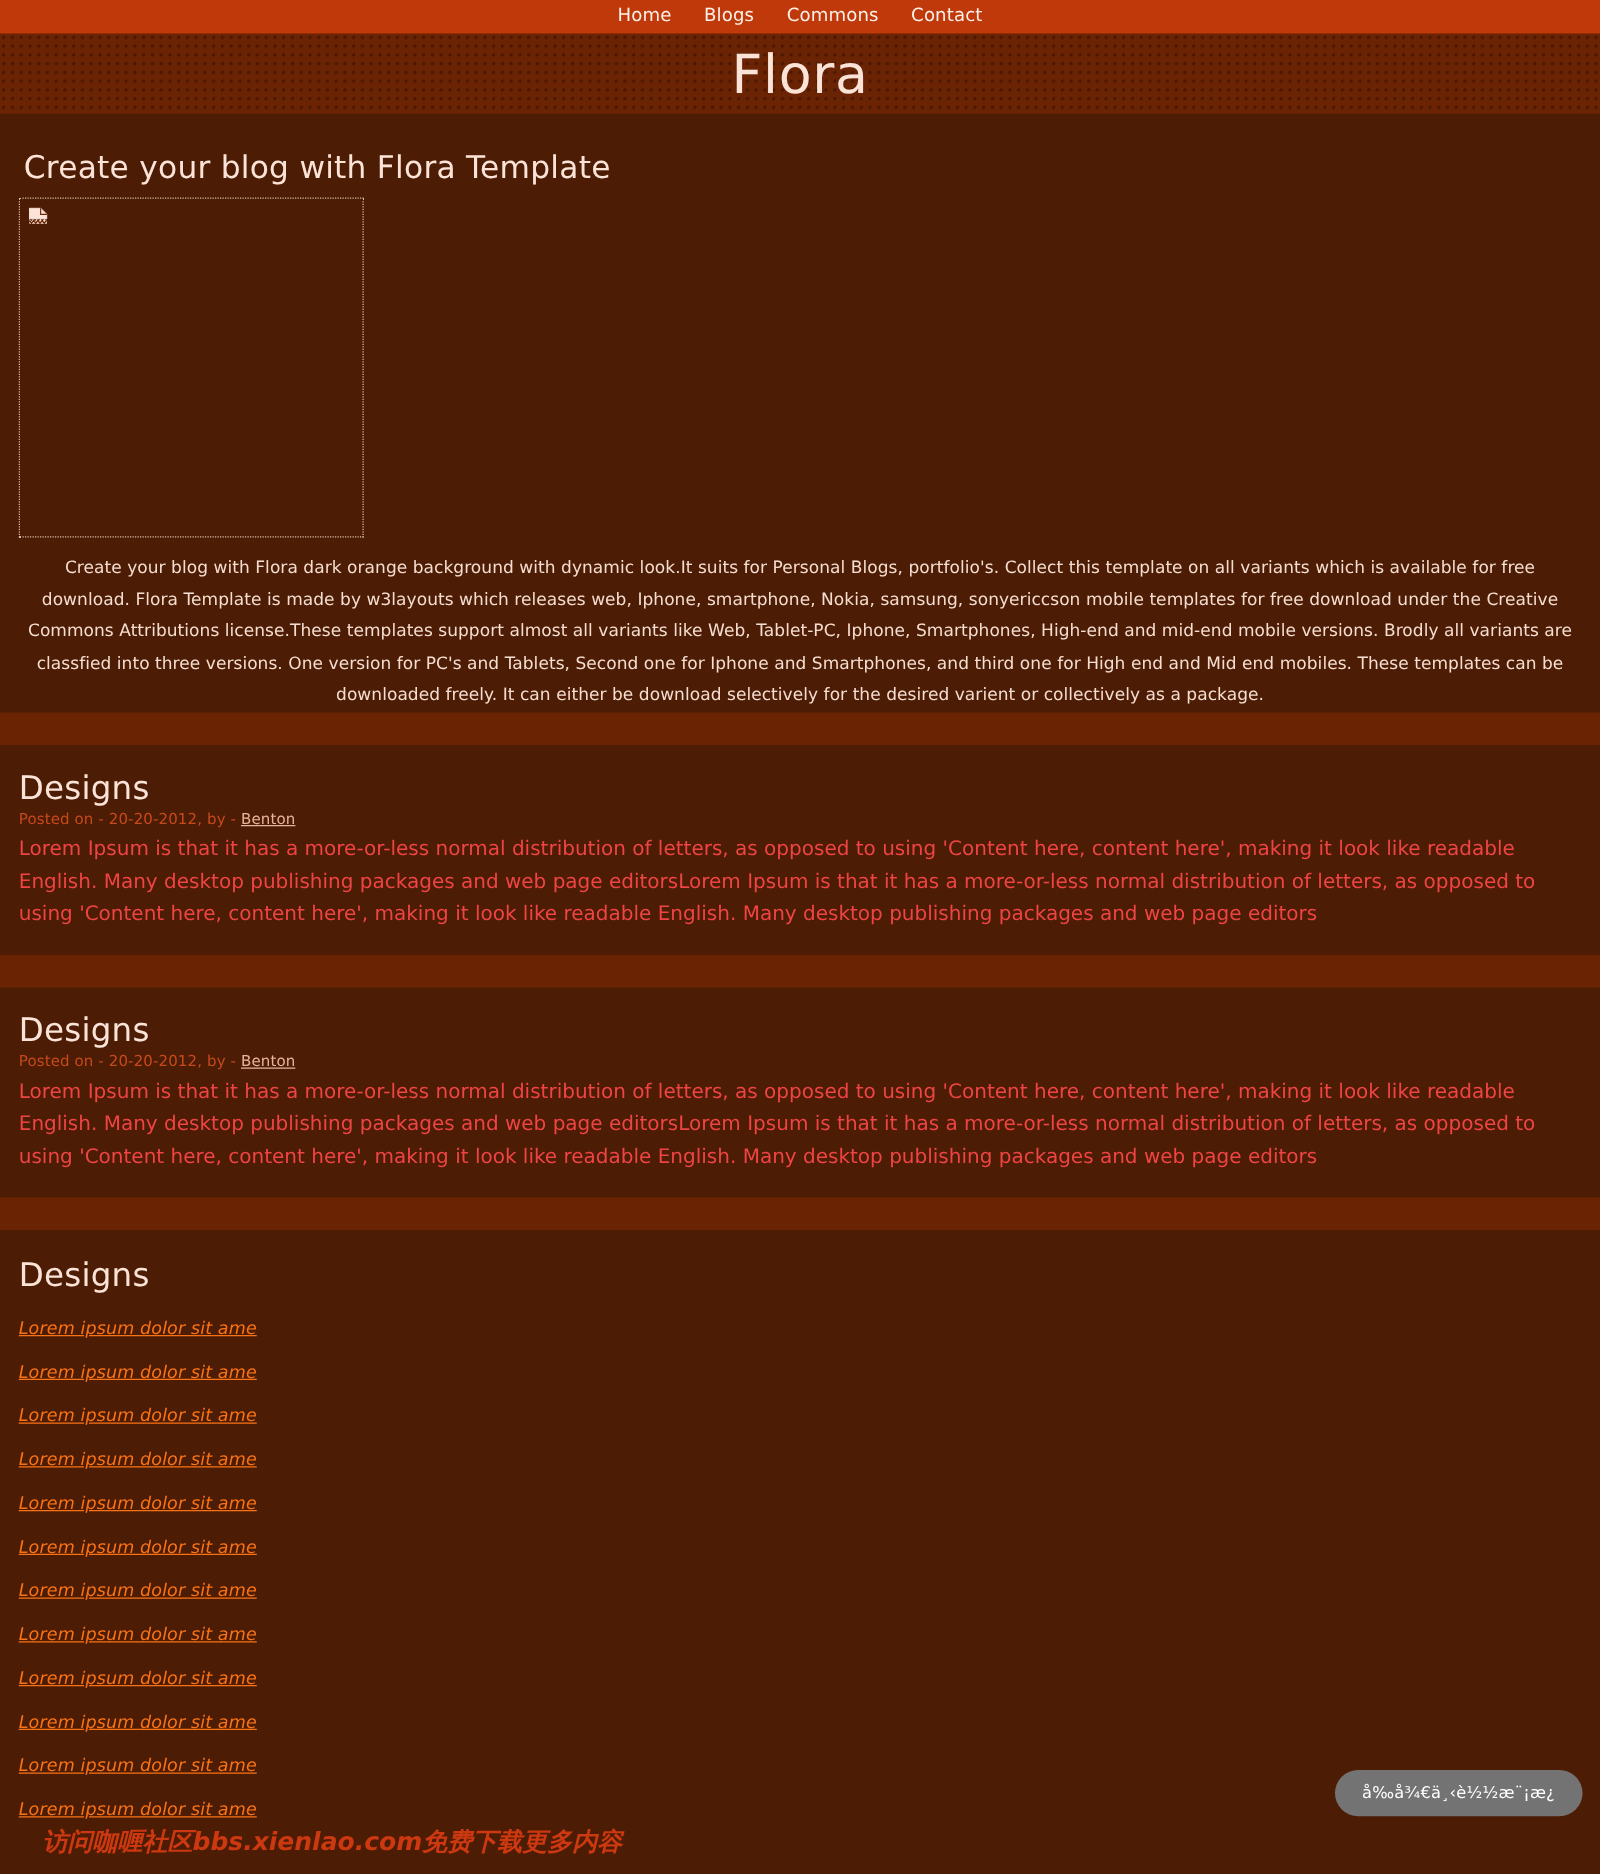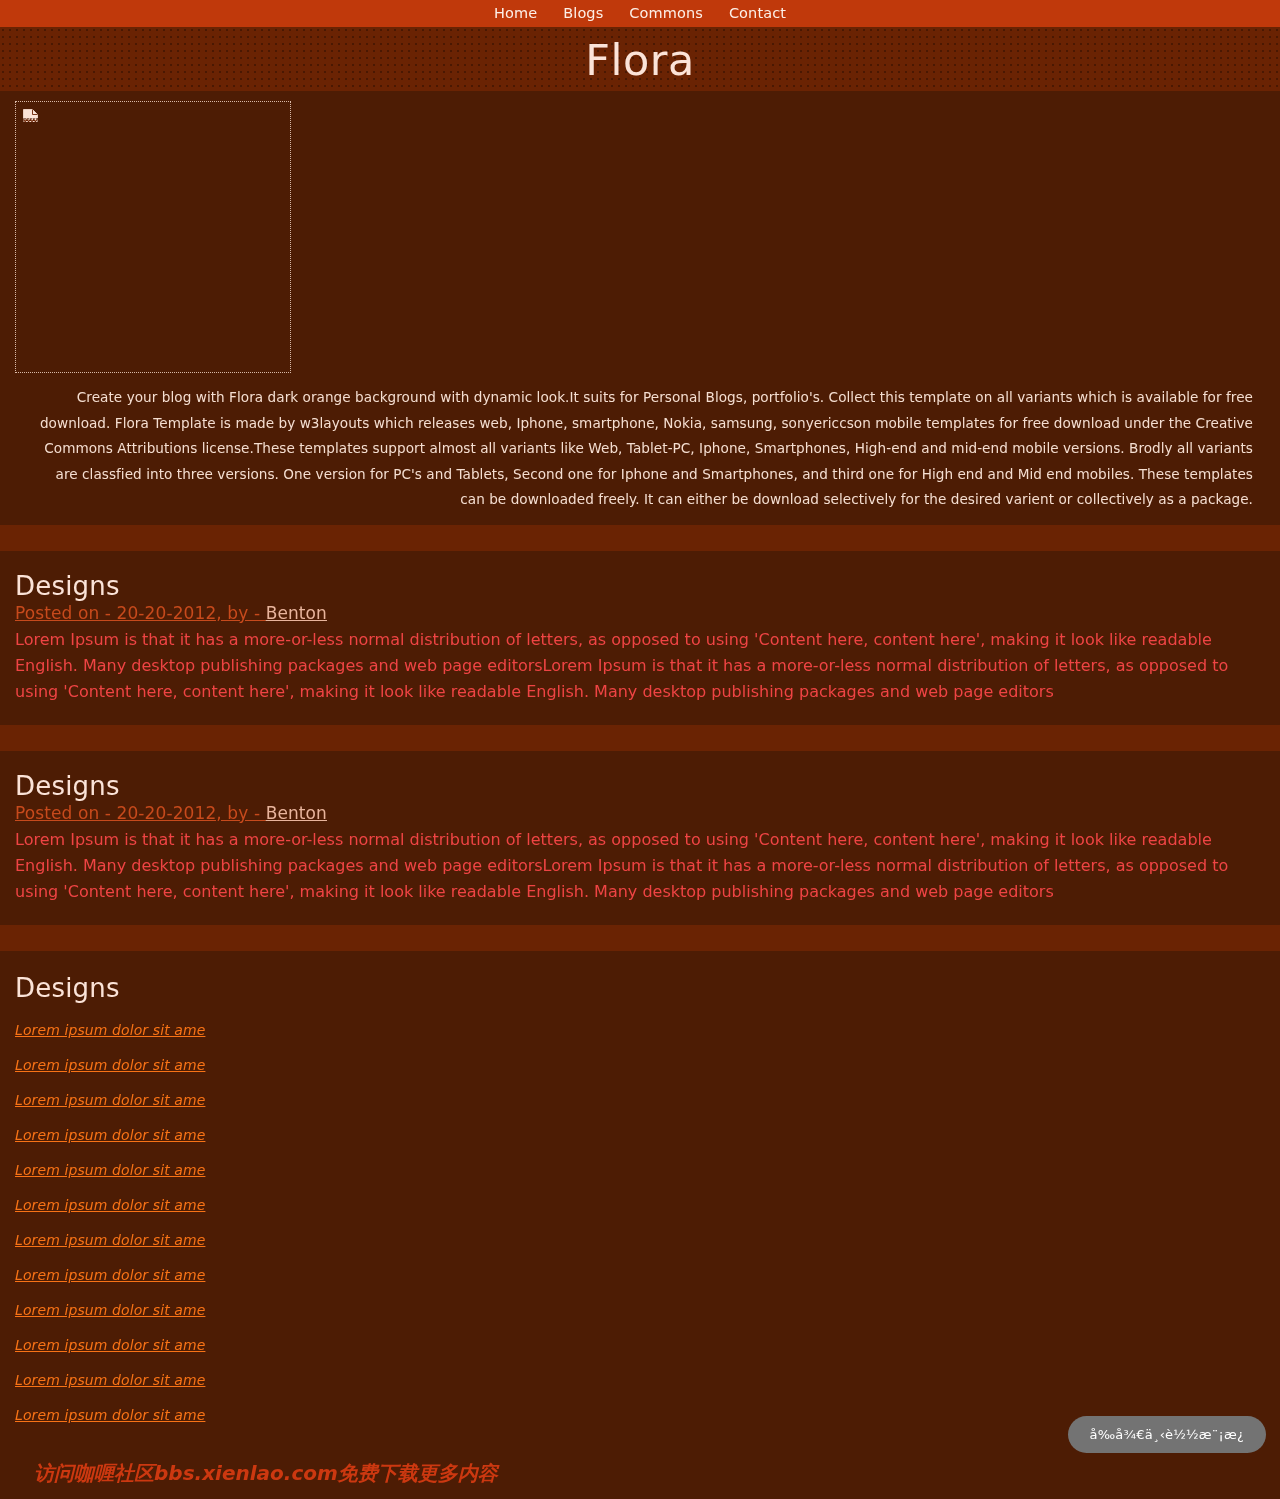--- a/index.html
+++ b/index.html
@@ -89,22 +89,22 @@
     left: 7px;
     top: 7px;
     width: 15px;
     height: 17px;
   }
 
   .intro-text {
     color: #f5ded1;
     font-size: 13.6px;
     line-height: 25.5px;
-    margin: 12px;
-    text-align: right;
+    margin: 0;
+    text-align: center;
     letter-spacing: 0.05px;
   }
 
   
   .band {
     background: #6a2303;
     height: 26px;
     width: 100%;
   }
 
@@ -113,25 +113,24 @@
     padding: 0 15px;
   }
   .article h2 {
     color: #fbe3d8;
     font-size: 26px;
     font-weight: normal;
     margin: 20px 0 2px 0;
     letter-spacing: 0.2px;
   }
   .meta {
-    font-size: 17px;
+    font-size: 12px;
     color: #c74a1c;
     margin: 0 0 4px 0;
     letter-spacing: 0.1px;
-    text-decoration: underline;
   }
   .meta a {
     color: #e8b49c;
     text-decoration: underline;
   }
   .article p.body {
     color: #ef4444;
     font-size: 16px;
     line-height: 26px;
     margin: 0 12px 20px 0;
@@ -204,20 +203,21 @@
   <a href="#">Blogs</a>
   <a href="#">Commons</a>
   <a href="#">Contact</a>
 </nav>
 
 <header class="header">
   <h1 class="site-title">Flora</h1>
 </header>
 
 <section class="content">
+  <h2 class="page-heading">Create your blog with Flora Template</h2>
 
   <div class="img-placeholder">
     <span class="broken-img">
       <svg width="15" height="17" viewBox="0 0 15 17" xmlns="http://www.w3.org/2000/svg">
         <path d="M0.5 0.5 H9.5 L14.5 5.5 V9 H0.5 Z" fill="#fbe3d8" stroke="#fbe3d8" stroke-width="0.8"></path>
         <path d="M9.5 0.5 V5.5 H14.5" fill="none" stroke="#6a2303" stroke-width="0.9"></path>
         <path d="M0.5 9 L2 11 L3.5 9 L5 11 L6.5 9 L8 11 L9.5 9 L11 11 L12.5 9 L14 11 L14.5 9.8 V13 H0.5 Z" fill="#fbe3d8"></path>
         <path d="M0.5 10.5 L2.2 12.6 L3.9 10.5 L5.6 12.6 L7.3 10.5 L9 12.6 L10.7 10.5 L12.4 12.6 L14.1 10.5" fill="none" stroke="#6a2303" stroke-width="1.1"></path>
       </svg>
     </span>

